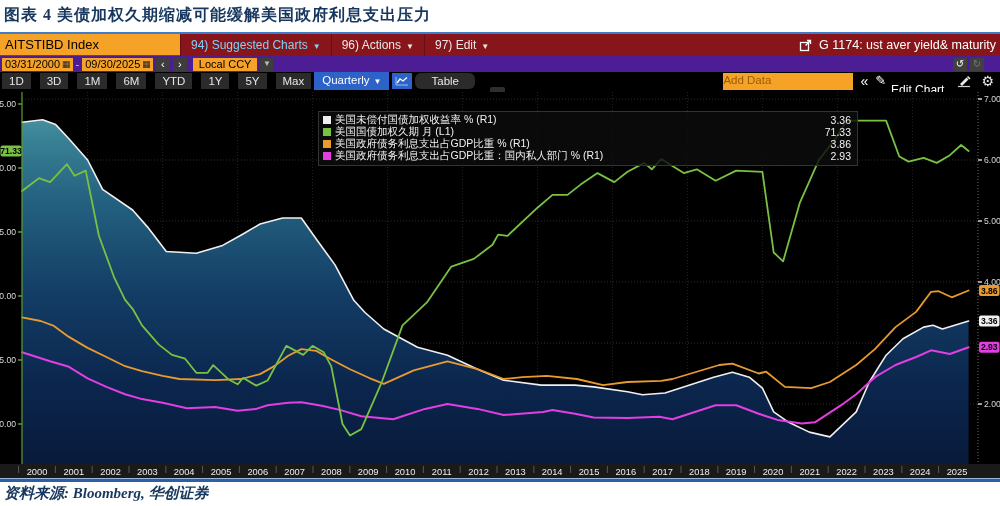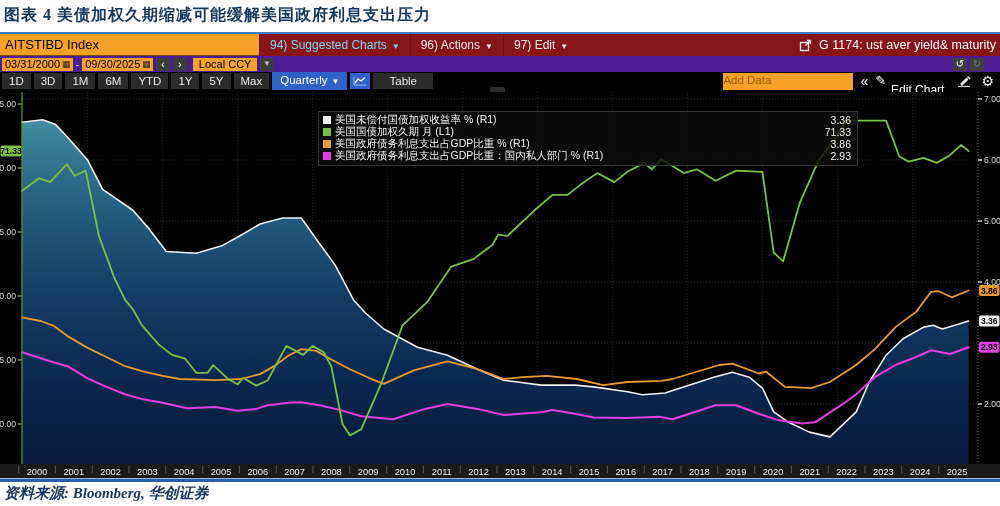--- a/index.html
+++ b/index.html
@@ -3,21 +3,21 @@
 <meta charset="utf-8">
 <style>
   html,body{margin:0;padding:0;background:#ffffff;width:1000px;height:506px;overflow:hidden;
             font-family:"Liberation Sans",sans-serif;}
   #report-title{position:absolute;top:5px;left:4px;font-family:"Liberation Serif",serif;
                 font-weight:bold;font-size:16px;color:#17375e;letter-spacing:1px;}
   #terminal{position:absolute;top:32px;left:0;width:1000px;height:446px;background:#000;
             border-top:2px solid #3e7cc9;box-sizing:border-box;}
   
   #menu-bar{height:22px;background:#88151a;display:flex;align-items:stretch;}
-  #ticker-box{width:259px;background:#f5a227;color:#000;font-size:13px;line-height:21px;
+  #ticker-box{width:180px;background:#f5a227;color:#000;font-size:13px;line-height:21px;
               padding-left:5px;box-sizing:border-box;border-bottom:1px solid #7a4d00;}
   .menu-item{color:#e9e9e9;font-size:12px;line-height:22px;padding:0 10px;border-left:1px solid #630f13;
              white-space:nowrap;cursor:default;}
   .menu-item.dimmed{color:#7dd3fc;}
   .menu-item .caret{font-size:8px;margin-left:5px;}
   #menu-spacer{flex:1;}
   #chart-ref-wrap{display:flex;align-items:center;color:#fff;font-size:12.5px;padding-right:4px;gap:7px;}
   
   #date-row{height:16px;background:#4c1d95;display:flex;align-items:center;gap:3px;padding-left:2px;font-size:11px;}
   .date-box{background:#f5a227;color:#000;height:13px;line-height:13px;padding:0 2px 0 3px;
@@ -28,21 +28,21 @@
   #date-spacer{flex:1;}
   .undo-btn{background:#404040;color:#fff;width:14px;height:13px;line-height:12px;text-align:center;font-size:10px;}
   .undo-btn.dim{color:#777;margin-right:16px;}
   #currency-box{background:#f5a227;color:#000;height:13px;line-height:13px;padding:0 6px;margin-left:3px;}
   
   #period-row{height:18px;background:#000;display:flex;align-items:center;gap:3px;padding-left:2px;font-size:11.5px;}
   .tab-btn{background:#2b2b2b;color:#e6e6e6;line-height:16px;padding:0 7px;white-space:nowrap;}
   #frequency-btn{background:#2d63c8;color:#fff;line-height:16px;padding:0 8px;white-space:nowrap;}
   #frequency-btn .caret{font-size:8px;margin-left:4px;}
   #chart-type-btn{background:#2d63c8;width:20px;height:16px;display:flex;align-items:center;justify-content:center;}
-  #table-btn{background:#2b2b2b;color:#e6e6e6;line-height:16px;padding:0 16px;}
+  #table-btn{background:#2b2b2b;color:#e6e6e6;line-height:16px;padding:0 16px;border-radius:6px;}
   #period-spacer{flex:1;}
   #add-data-input{background:#f5a227;color:#9a5d05;width:130px;height:17px;line-height:15px;margin-left:40px;}
   .tool-glyph{color:#fff;font-size:13px;line-height:16px;}
   #edit-chart-label{color:#ffffff;font-size:12px;line-height:16px;margin:17px 6px 0 2px;}
   #gear-icon{color:#e8e8e8;font-size:14px;line-height:16px;margin:0 6px 0 2px;}
   #panel-handle{position:absolute;top:53px;left:490px;width:15px;height:7px;background:#2e2e2e;border-radius:2px;}
   
   #legend{position:absolute;top:77px;left:318px;width:540px;background:rgba(12,12,12,0.82);
           border:1px solid #333;box-sizing:border-box;padding:2px 6px 3px 4px;z-index:3;}
   .legend-row{display:flex;align-items:center;height:12px;font-size:10.5px;color:#f2f2f2;white-space:nowrap;}
@@ -92,21 +92,21 @@
     <div class="nav-btn">‹</div>
     <div class="nav-btn">›</div>
     <div id="currency-box">Local CCY</div>
     <div class="drop-btn">▼</div>
     <div id="date-spacer"></div>
     <div class="undo-btn">↺</div>
     <div class="undo-btn dim">↻</div>
   </div>
 
   <div id="period-row">
-    <div id="period-tabs" style="display:flex;gap:3px;">
+    <div id="period-tabs" style="display:flex;gap:9px;">
         <div class="tab-btn">1D</div>
         <div class="tab-btn">3D</div>
         <div class="tab-btn">1M</div>
         <div class="tab-btn">6M</div>
         <div class="tab-btn">YTD</div>
         <div class="tab-btn">1Y</div>
         <div class="tab-btn">5Y</div>
         <div class="tab-btn">Max</div>
       </div>
     <div id="frequency-btn">

